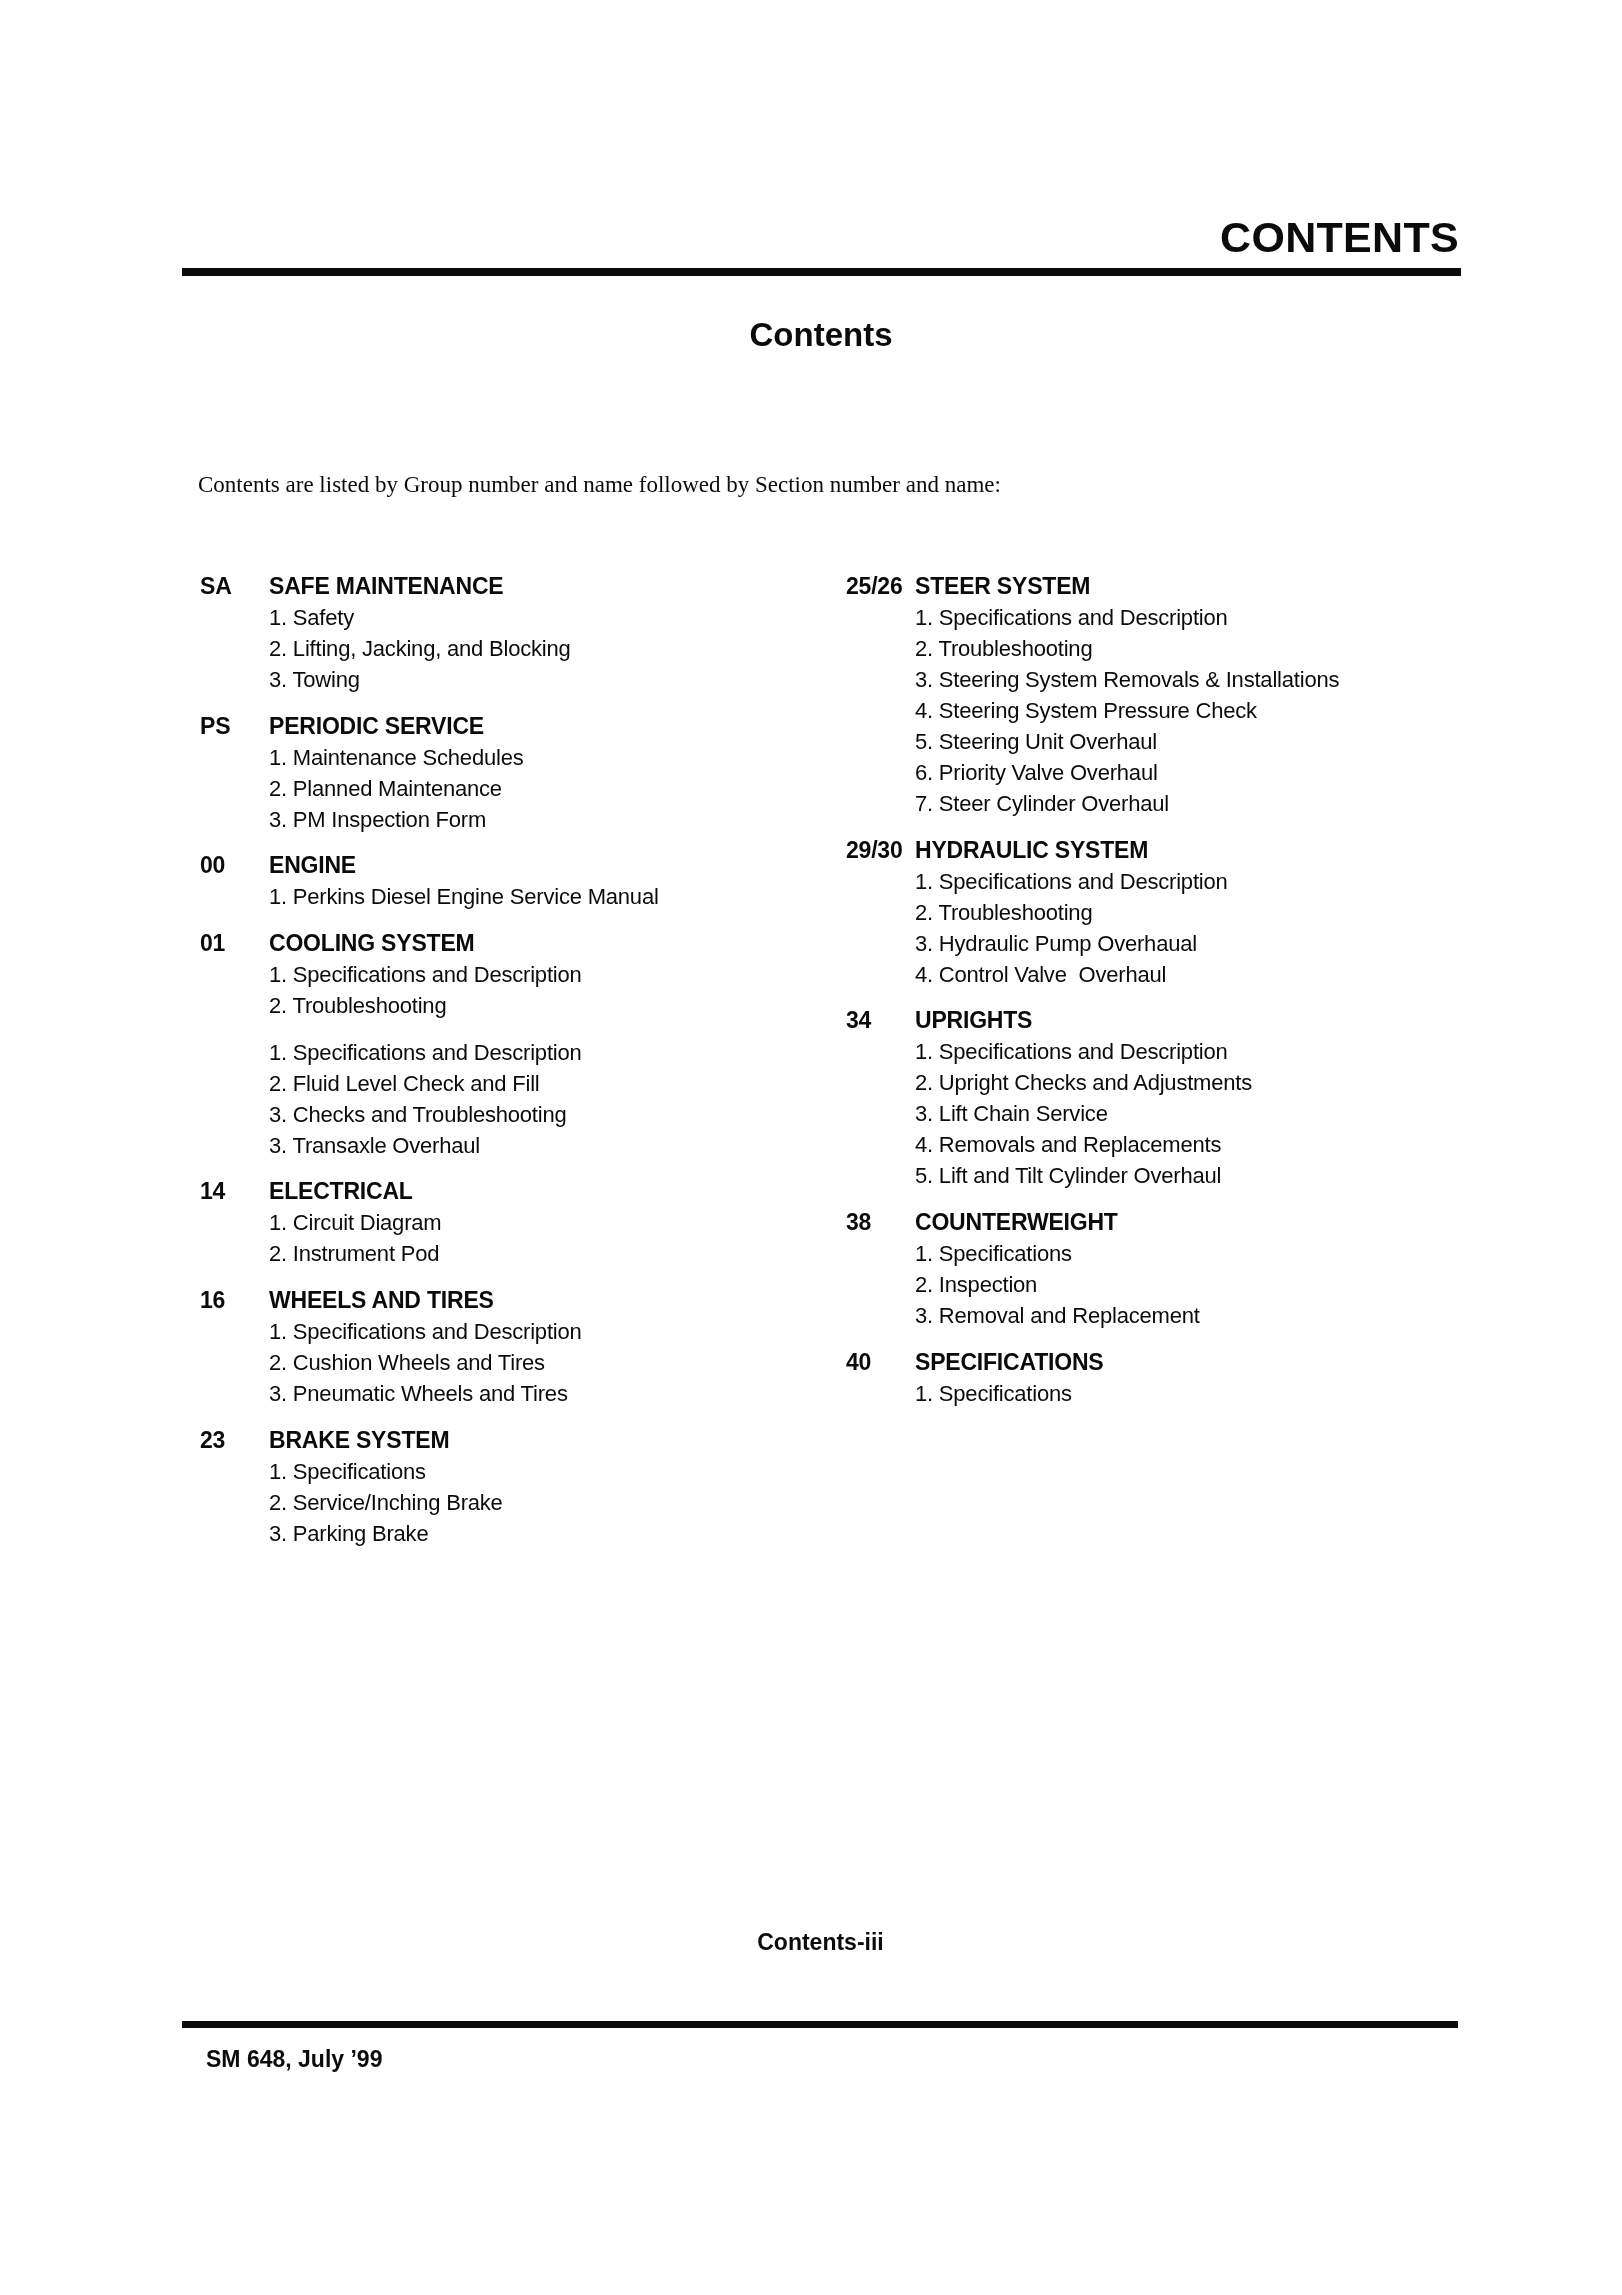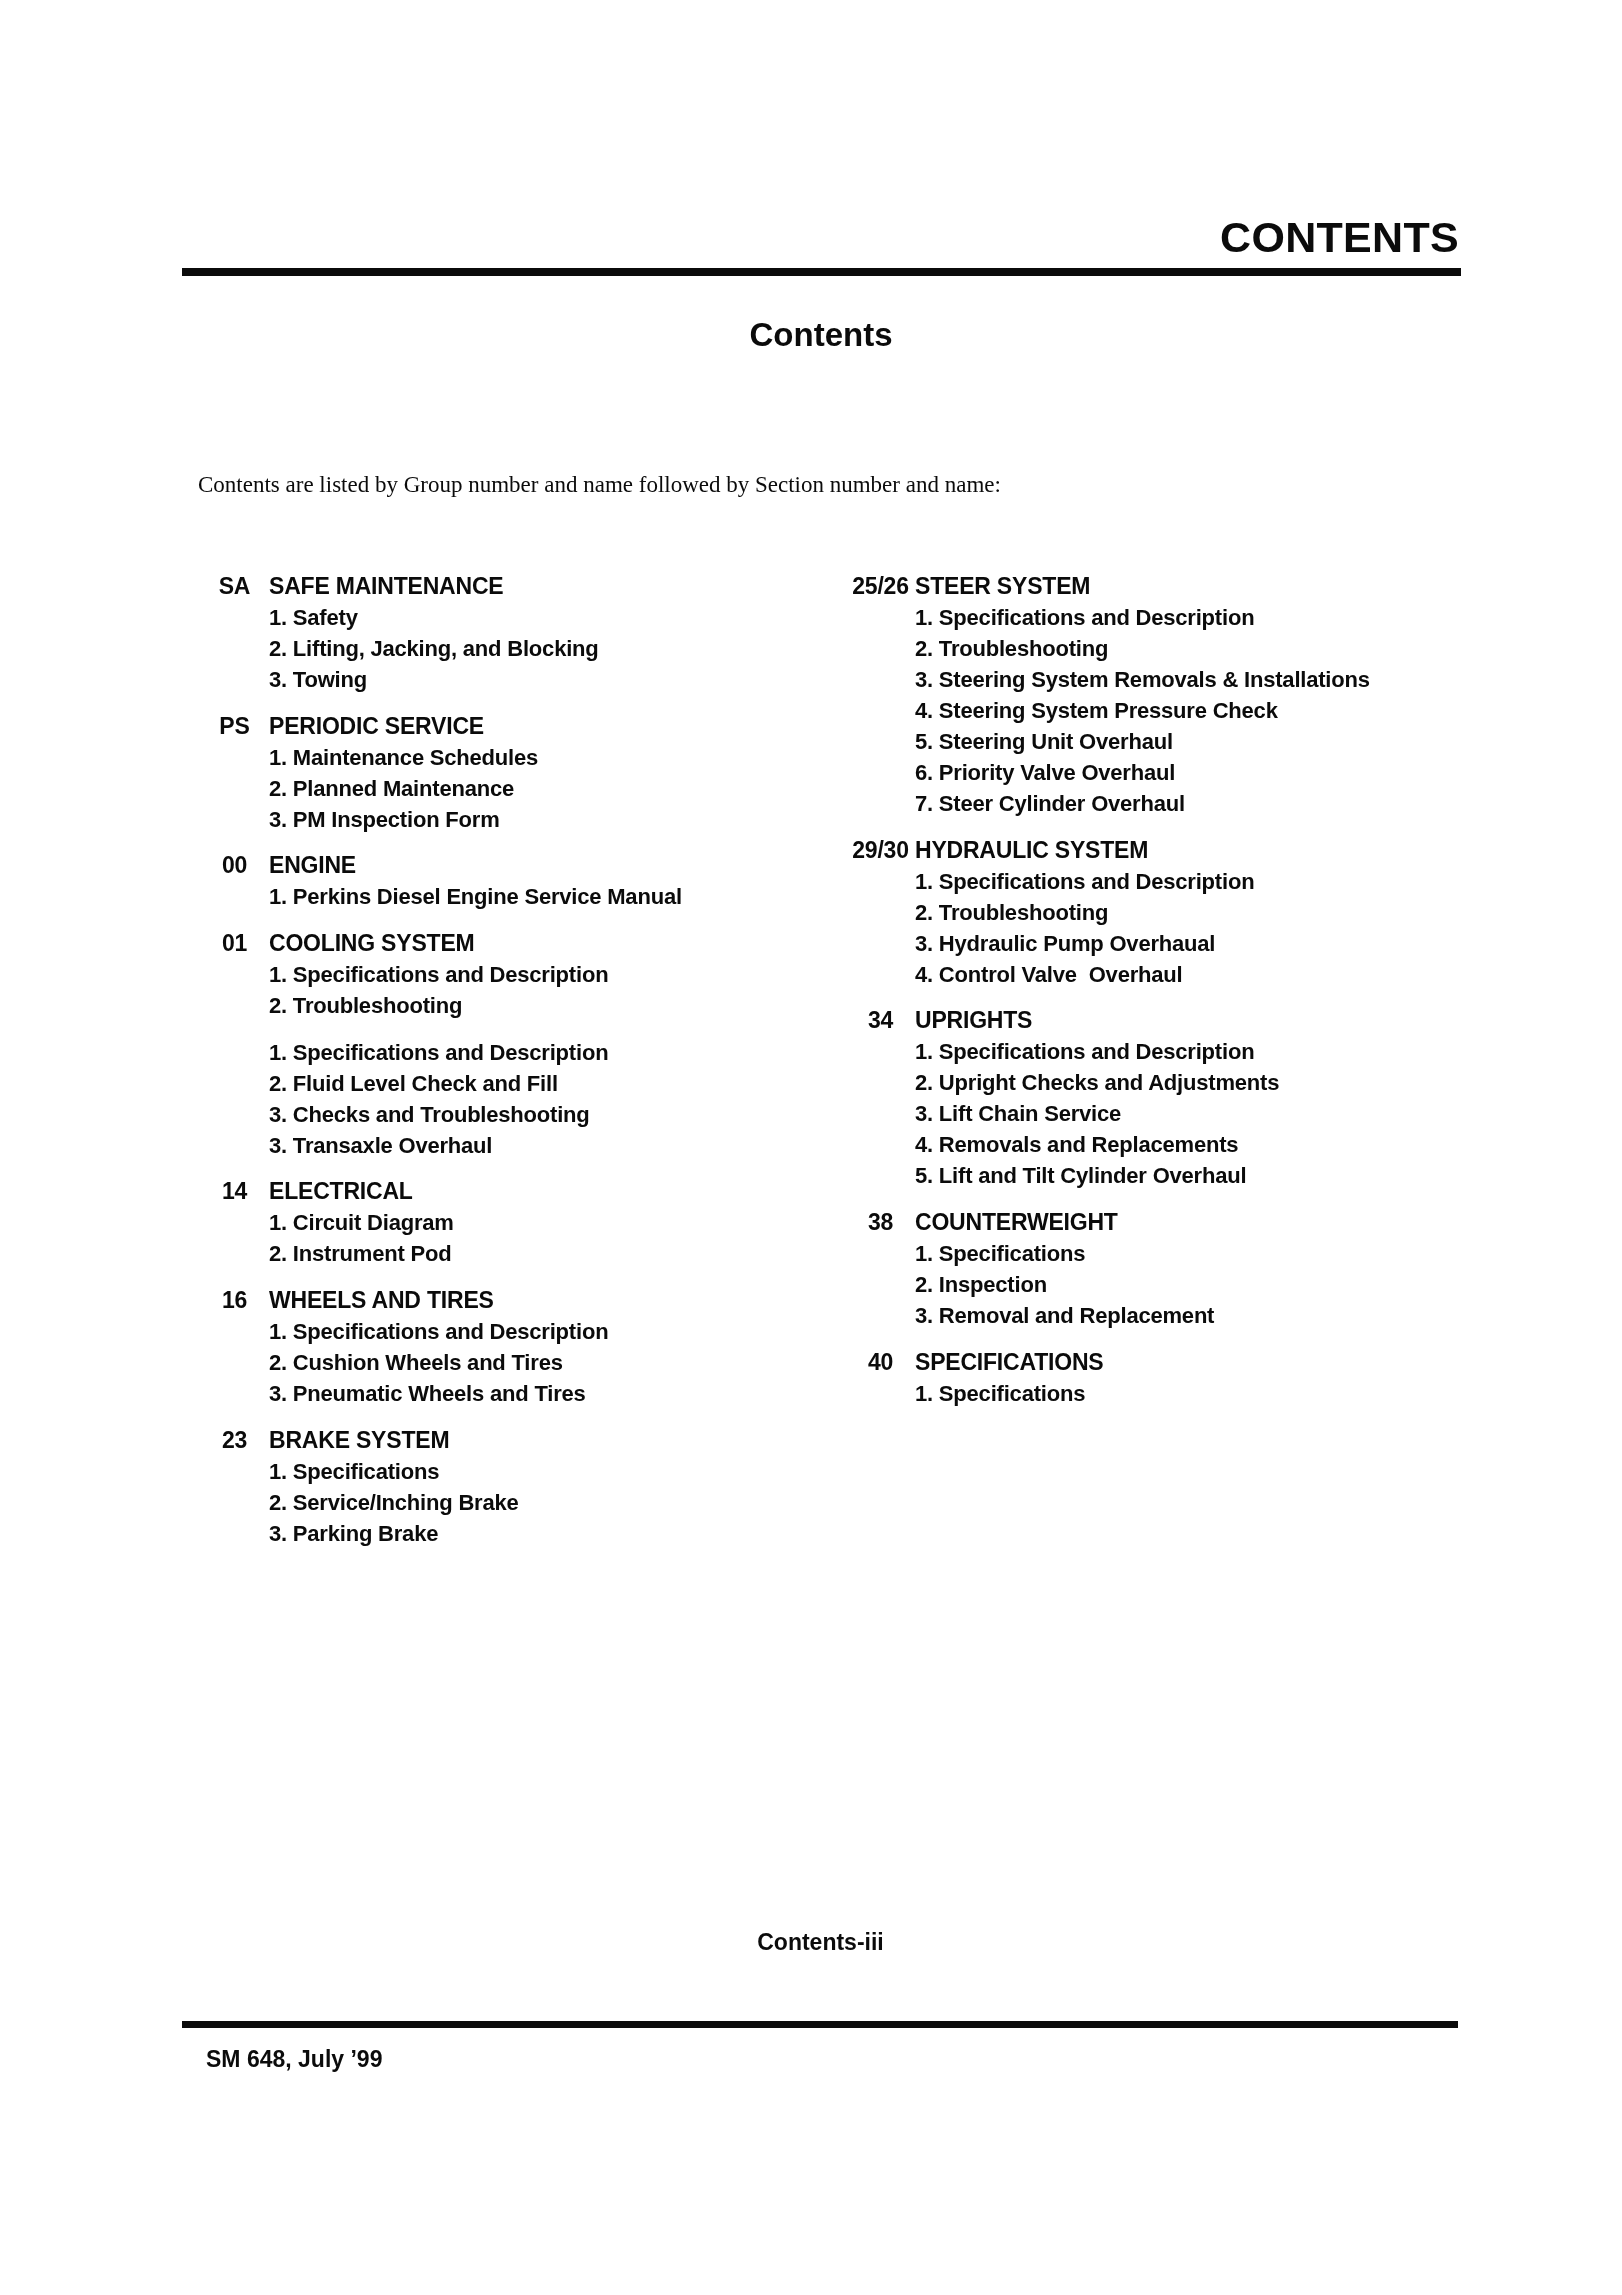--- a/index.html
+++ b/index.html
@@ -41,29 +41,29 @@
   .columns{position:absolute;top:571px;left:200px;width:1263px;}
   .col{position:absolute;top:0;}
   .col-left{left:0;width:628px;}
   .col-right{left:646px;width:622px;}
 
   .group{margin-bottom:15.7px;}
   .group-head{display:flex;align-items:baseline;}
   .gcode{
     flex:0 0 69px;width:69px;
     font-size:23px;font-weight:bold;line-height:31px;
-    letter-spacing:-0.2px;white-space:pre;text-align:center;
+    letter-spacing:-0.2px;white-space:pre;
   }
   .gtitle{
     font-size:23px;font-weight:bold;line-height:31px;
     letter-spacing:-0.2px;white-space:pre;
   }
   .gitem{
     padding-left:69px;
-    font-size:22px;font-weight:bold;line-height:31px;
+    font-size:22px;font-weight:normal;line-height:31px;
     letter-spacing:-0.2px;white-space:pre;
   }
 
   
   .footer-rule{
     position:absolute;top:2021px;left:182px;width:1276px;height:7.2px;
     background:#0b0b0b;
   }
   .footer-left{
     position:absolute;top:2046px;left:206px;

